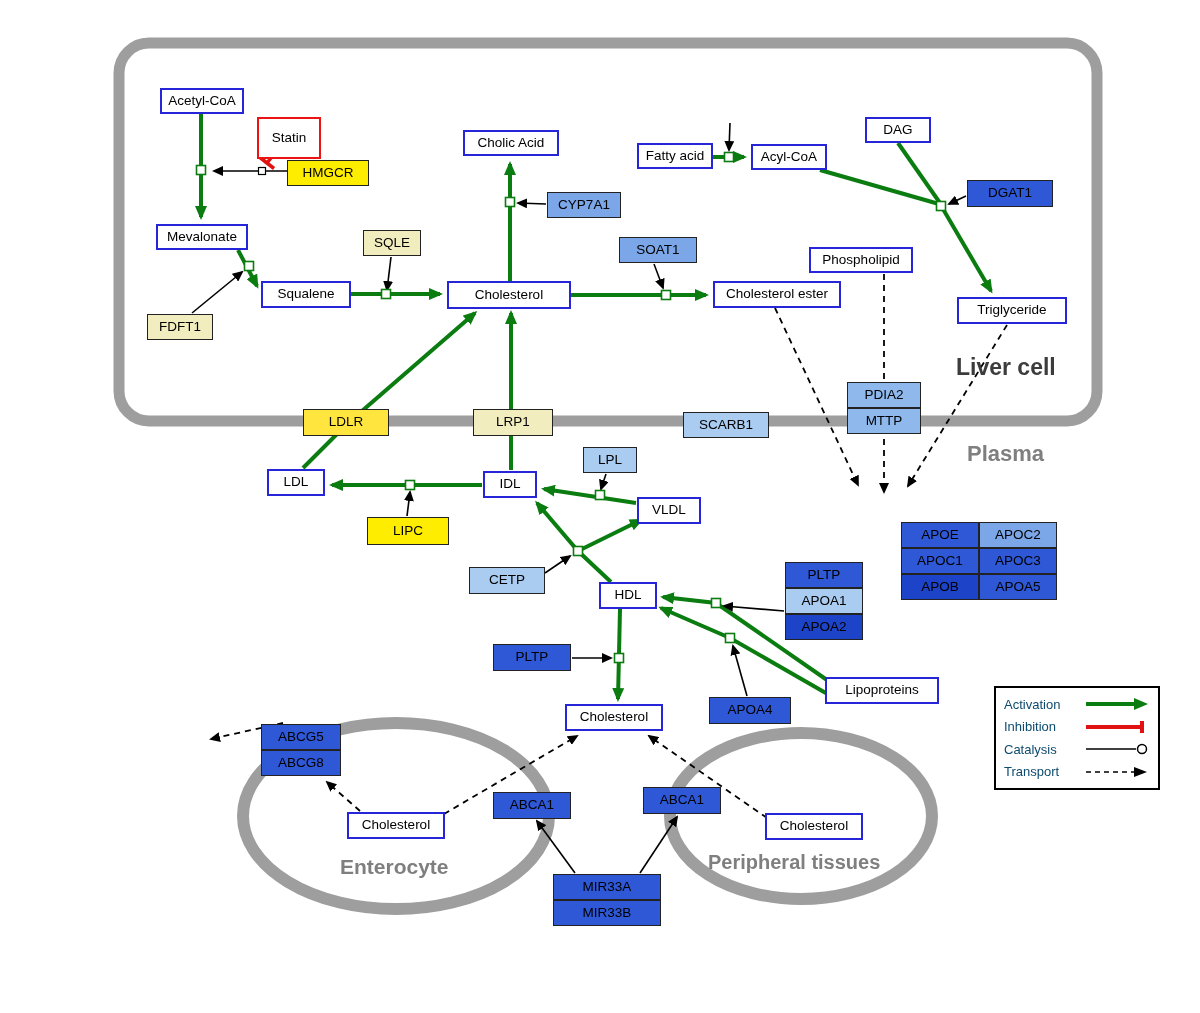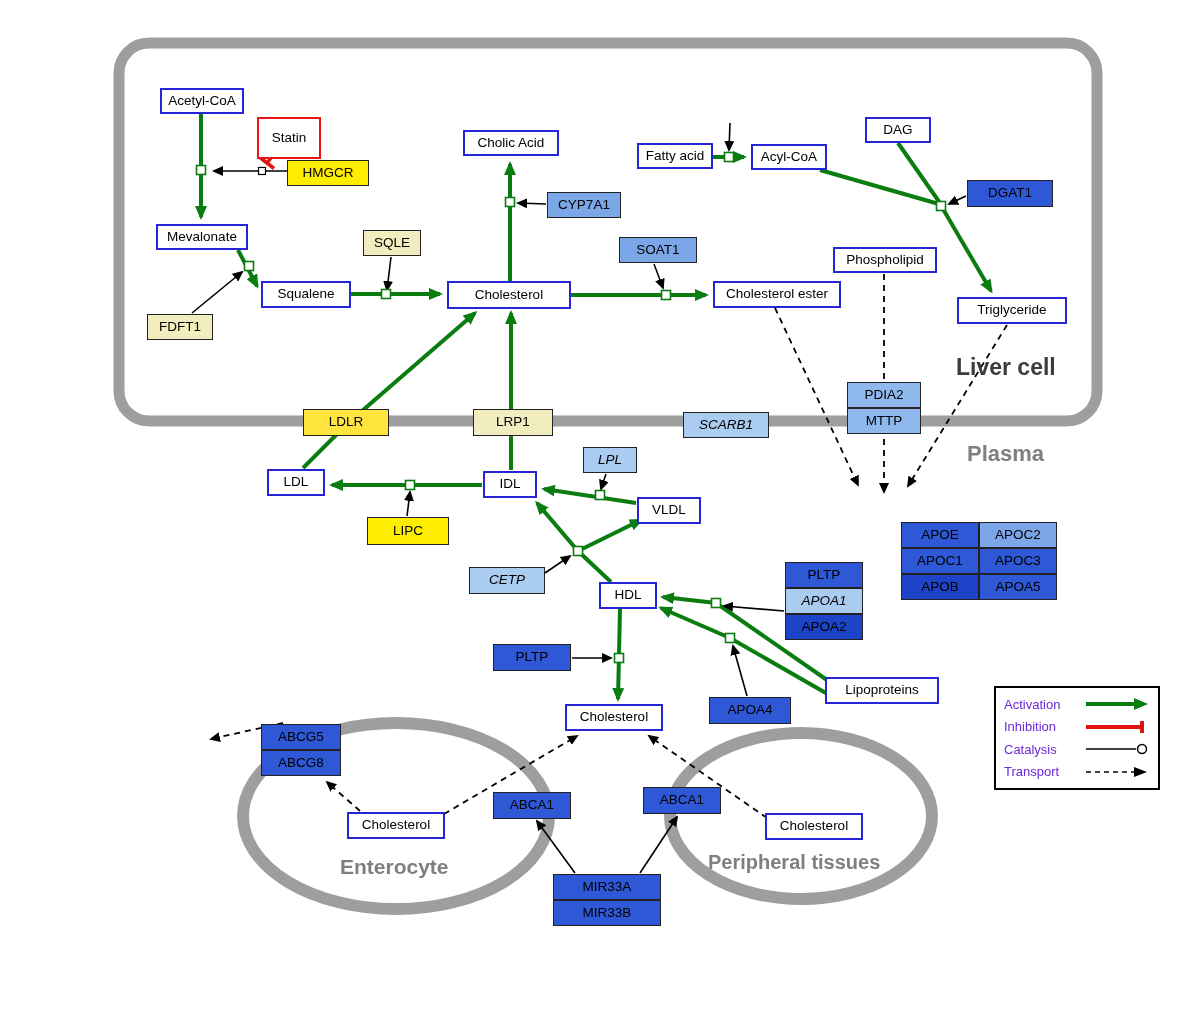--- a/index.html
+++ b/index.html
@@ -16,33 +16,33 @@
   .metab  { background:#ffffff; border:2px solid #2626d8; }
   .statin { background:#ffffff; border:2.5px solid #ee1313; }
   .gene   { border:1.3px solid #222; }
   .y-bright { background:#ffed00; }
   .y-gold   { background:#ffe53e; }
   .y-pale   { background:#f1edbe; }
   .b1 { background:#1d43c8; }
   .b2 { background:#2f58d6; }
   .b3 { background:#4a70dc; }
   .b4 { background:#7ba6e8; }
-  .b5 { background:#a9ccf0;font-style:italic; }
+  .b5 { background:#a9ccf0; }
   .b6 { background:#8fb9ec; }
   .region-label { position:absolute; z-index:2; font-weight:bold; color:#7f7f7f; white-space:nowrap; }
   .lbl-liver  { left:956px; top:354px; font-size:23px; color:#3c3c3c; }
   .lbl-plasma { left:967px; top:441px; font-size:22px; }
   .lbl-entero { left:340px; top:855px; font-size:21px; }
   .lbl-periph { left:708px; top:851px; font-size:20px; }
   .legend {
     position:absolute; z-index:2; left:994px; top:686px; width:166px; height:104px;
     border:2.5px solid #000; background:#fff; box-sizing:border-box; padding:6px 8px;
     display:flex; flex-direction:column; justify-content:space-between;
   }
-  .legend-row { display:flex; align-items:center; justify-content:space-between; height:20px; font-size:13px; color:#6d28d9; }
+  .legend-row { display:flex; align-items:center; justify-content:space-between; height:20px; font-size:13px; color:#0c4a6e; }
   .legend-row svg { flex:0 0 auto; }
 </style>
 </head>
 <body>
 
 <div class="canvas">
 
   <svg class="edges" width="1200" height="1013" viewBox="0 0 1200 1013">
     <defs>
       <marker id="mg" markerUnits="userSpaceOnUse" markerWidth="14" markerHeight="12" refX="11" refY="6" orient="auto">
@@ -138,21 +138,21 @@
   <div class="node metab" style="left:261px;top:281px;width:90px;height:27px">Squalene</div>
   <div class="node metab" style="left:447px;top:281px;width:124px;height:28px">Cholesterol</div>
   <div class="node metab" style="left:463px;top:130px;width:96px;height:26px">Cholic Acid</div>
   <div class="node gene b4" style="left:547px;top:192px;width:74px;height:26px">CYP7A1</div>
   <div class="node gene b4" style="left:619px;top:237px;width:78px;height:26px">SOAT1</div>
   <div class="node metab" style="left:713px;top:281px;width:128px;height:27px">Cholesterol ester</div>
   <div class="node metab" style="left:637px;top:143px;width:76px;height:26px">Fatty acid</div>
   <div class="node metab" style="left:751px;top:144px;width:76px;height:26px">Acyl-CoA</div>
   <div class="node metab" style="left:865px;top:117px;width:66px;height:26px">DAG</div>
   <div class="node gene b2" style="left:967px;top:180px;width:86px;height:27px">DGAT1</div>
-  <div class="node metab" style="left:833px;top:247px;width:104px;height:26px">Phospholipid</div>
+  <div class="node metab" style="left:809px;top:247px;width:104px;height:26px">Phospholipid</div>
   <div class="node metab" style="left:957px;top:297px;width:110px;height:27px">Triglyceride</div>
 
   <div class="node gene y-gold" style="left:303px;top:409px;width:86px;height:27px">LDLR</div>
   <div class="node gene y-pale" style="left:473px;top:409px;width:80px;height:27px">LRP1</div>
   <div class="node gene b5" style="left:683px;top:412px;width:86px;height:26px">SCARB1</div>
   <div class="node gene b6" style="left:847px;top:382px;width:74px;height:26px">PDIA2</div>
   <div class="node gene b6" style="left:847px;top:408px;width:74px;height:26px">MTTP</div>
 
   <div class="node metab" style="left:267px;top:469px;width:58px;height:27px">LDL</div>
   <div class="node metab" style="left:483px;top:471px;width:54px;height:27px">IDL</div>

